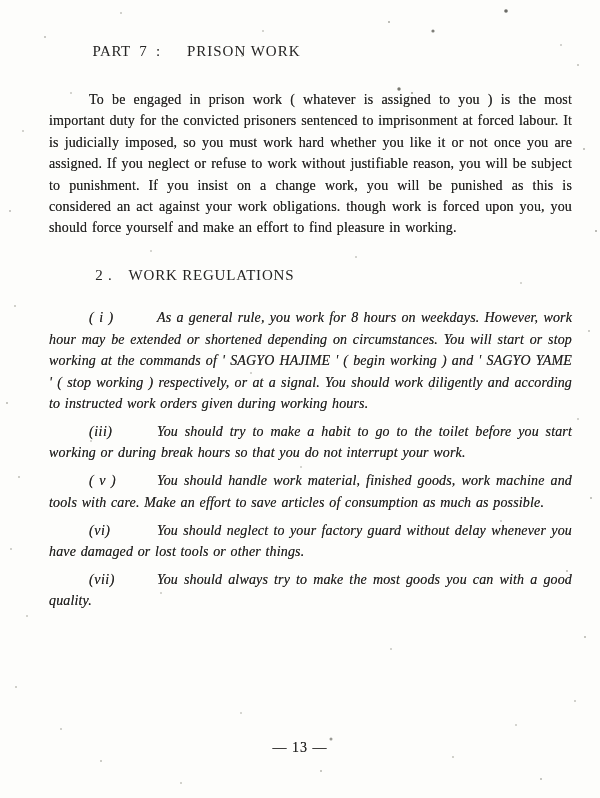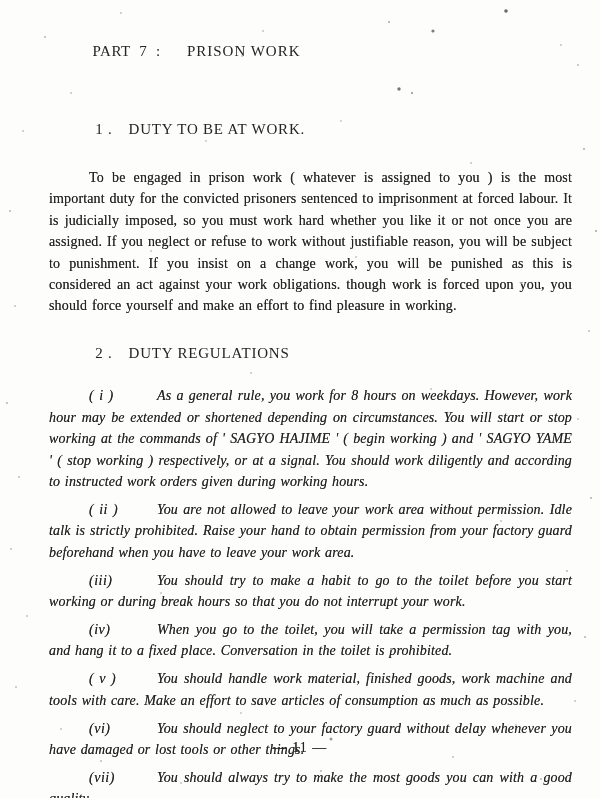--- a/index.html
+++ b/index.html
@@ -95,38 +95,33 @@
 </head>
 <body>
 
 <div class="page">
   <div class="scan-noise"></div>
 
   <div class="doc-header">
     <span class="part-label">PART  7  :</span><span class="doc-title">PRISON WORK</span>
   </div>
 
-  <div class="section-heading heading-1">
-    <span class="sec-num">1 .</span><span>DUTY TO BE AT WORK.</span>
-  </div>
 
   <p class="body-para">To be engaged in prison work ( whatever is assigned to you ) is the most important duty for the convicted prisoners sentenced to imprisonment at forced labour. It is judicially imposed, so you must work hard whether you like it or not once you are assigned. If you neglect or refuse to work without justifiable reason, you will be subject to punishment. If you insist on a change work, you will be punished as this is considered an act against your work obligations. though work is forced upon you, you should force yourself and make an effort to find pleasure in working.</p>
 
   <div class="section-heading heading-2">
-    <span class="sec-num">2 .</span><span>DUTY REGULATIONS</span>
+    <span class="sec-num">2 .</span><span>WORK REGULATIONS</span>
   </div>
 
   <p class="reg-item"><span class="reg-marker">( i )</span><span>As a general rule, you work for 8 hours on weekdays. However, work hour may be extended or shortened depending on circumstances. You will start or stop working at the commands of ' SAGYO HAJIME ' ( begin working ) and ' SAGYO YAME ' ( stop working ) respectively, or at a signal. You should work diligently and according to instructed work orders given during working hours.</span></p>
 
-  <p class="reg-item"><span class="reg-marker">( ii )</span><span>You are not allowed to leave your work area without permission. Idle talk is strictly prohibited. Raise your hand to obtain permission from your factory guard beforehand when you have to leave your work area.</span></p>
 
   <p class="reg-item"><span class="reg-marker">(iii)</span><span>You should try to make a habit to go to the toilet before you start working or during break hours so that you do not interrupt your work.</span></p>
 
-  <p class="reg-item"><span class="reg-marker">(iv)</span><span>When you go to the toilet, you will take a permission tag with you, and hang it to a fixed place. Conversation in the toilet is prohibited.</span></p>
 
   <p class="reg-item"><span class="reg-marker">( v )</span><span>You should handle work material, finished goods, work machine and tools with care. Make an effort to save articles of consumption as much as possible.</span></p>
 
   <p class="reg-item"><span class="reg-marker">(vi)</span><span>You should neglect to your factory guard without delay whenever you have damaged or lost tools or other things.</span></p>
 
   <p class="reg-item"><span class="reg-marker">(vii)</span><span>You should always try to make the most goods you can with a good quality.</span></p>
 
-  <div class="page-footer">— 11 —</div>
+  <div class="page-footer">— 13 —</div>
 </div>
 
 </body></html>

